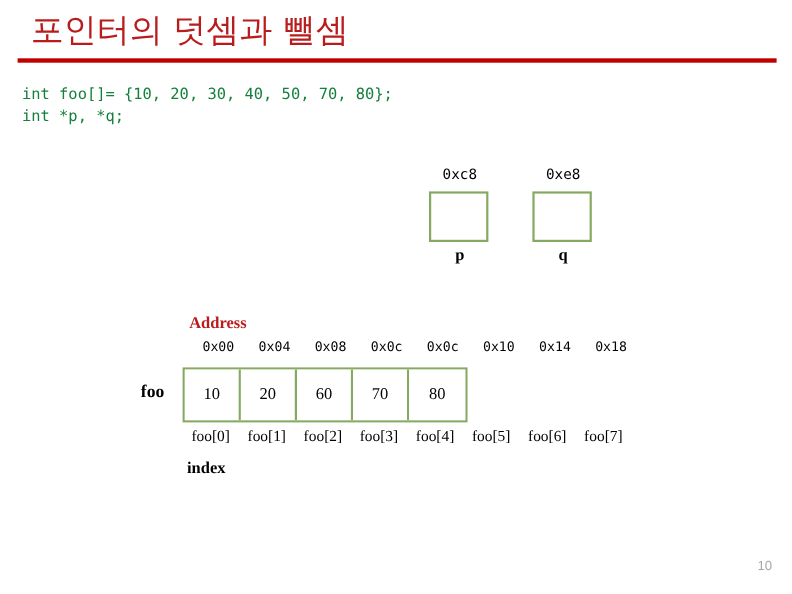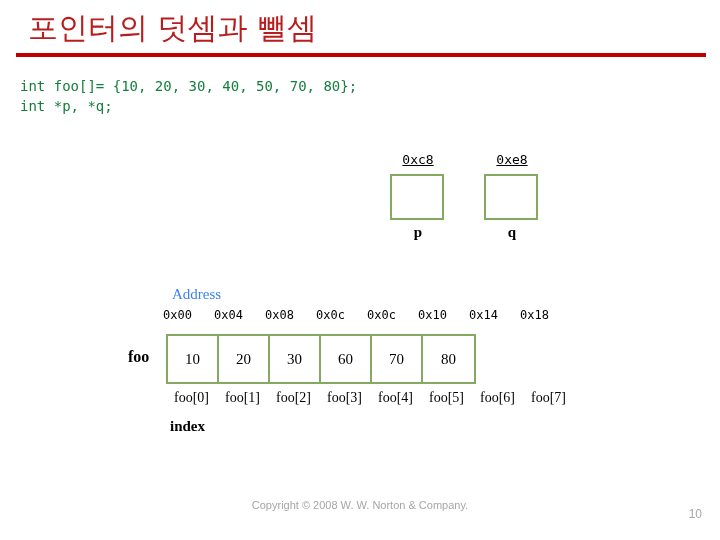--- a/index.html
+++ b/index.html
@@ -54,21 +54,20 @@
   }
   .ptr-addr {
     position: absolute;
     font-family: "DejaVu Sans Mono", monospace;
     font-size: 13px;
     color: #000000;
     text-align: center;
     width: 56px;
     top: 0;
     left: 0;
-    text-decoration: underline;
   }
   .ptr-box {
     position: absolute;
     top: 22px;
     left: 0;
     width: 54px;
     height: 46px;
     border: 2px solid #86a961;
     background: #ffffff;
     box-sizing: border-box;
@@ -89,27 +88,27 @@
   .array-wrap {
     position: absolute;
     left: 128px;
     top: 286px;
   }
   .address-heading {
     position: absolute;
     left: 44px;
     top: 0px;
     font-family: "Liberation Serif", serif;
-    font-weight: normal;
-    font-size: 15px;
-    color: #3b82f6;
+    font-weight: bold;
+    font-size: 15px;
+    color: #b91c1c;
   }
   .addr-row {
     position: absolute;
-    left: 24px;
+    left: 45px;
     top: 22px;
     display: flex;
   }
   .addr-cell {
     width: 51px;
     text-align: center;
     font-family: "DejaVu Sans Mono", monospace;
     font-size: 12px;
     color: #000000;
   }
@@ -222,34 +221,32 @@
       <div class="addr-cell">0x0c</div>
       <div class="addr-cell">0x0c</div>
       <div class="addr-cell">0x10</div>
       <div class="addr-cell">0x14</div>
       <div class="addr-cell">0x18</div>
     </div>
   <div class="foo-label">foo</div>
   <div class="array-table">
       <div class="array-cell">10</div>
       <div class="array-cell">20</div>
-      <div class="array-cell">30</div>
       <div class="array-cell">60</div>
       <div class="array-cell">70</div>
       <div class="array-cell">80</div>
     </div>
   <div class="index-row">
       <div class="index-cell">foo[0]</div>
       <div class="index-cell">foo[1]</div>
       <div class="index-cell">foo[2]</div>
       <div class="index-cell">foo[3]</div>
       <div class="index-cell">foo[4]</div>
       <div class="index-cell">foo[5]</div>
       <div class="index-cell">foo[6]</div>
       <div class="index-cell">foo[7]</div>
     </div>
   <div class="index-label">index</div>
 </div>
 
 <div class="footer">
-  <div>Copyright © 2008 W. W. Norton &amp; Company.</div>
 </div>
 <div class="page-number">10</div>
 
 </body></html>

